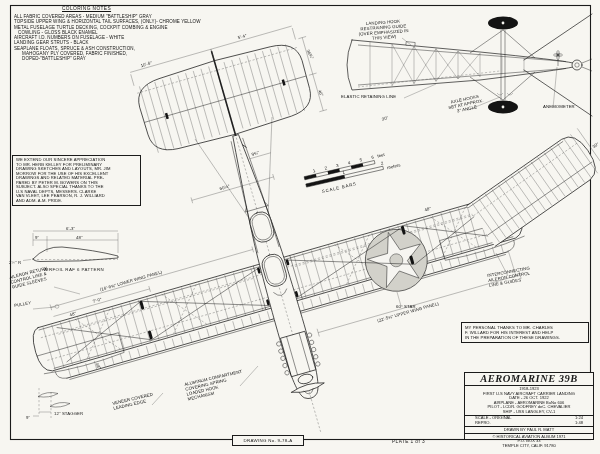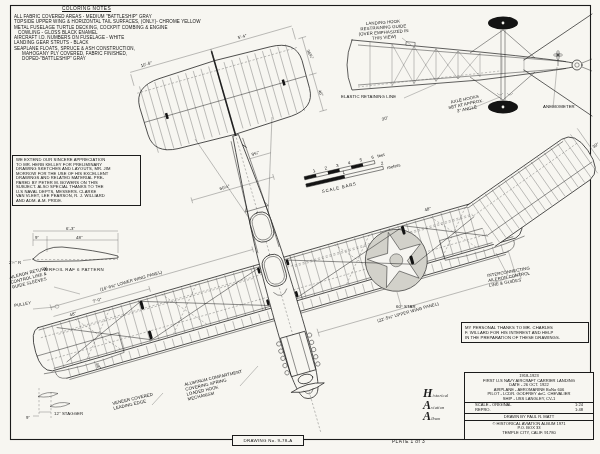--- a/index.html
+++ b/index.html
@@ -438,20 +438,21 @@
 LINE &amp; GUIDES</div>
   <div class="txt rot" style="left:112px;top:402px;width:50px;transform:rotate(-13deg);">VENEER COVERED
 LEADING EDGE</div>
   <div class="txt rot" style="left:184px;top:383px;width:64px;transform:rotate(-13deg);">ALUMINUM COMPARTMENT
 COVERING SPRING
 LOADED HOOK
 MECHANISM</div>
   <div class="txt" style="left:396px;top:305px;">60° STAR</div>
 
   <div class="titleblock">
+    <div class="tb-title">AEROMARINE 39B</div>
     <div class="tb-info">
       <div>1918-1923</div>
       <div>FIRST U.S NAVY AIRCRAFT CARRIER LANDING</div>
       <div>DATE - 26 OCT. 1922</div>
       <div>AIRPLANE - AEROMARINE  BuNo 606</div>
       <div>PILOT - LCDR. GODFREY deC. CHEVALIER</div>
       <div>SHIP - USS LANGLEY, CV-1</div>
     </div>
     <div class="tb-scale">
       <div class="tb-scale-row">
@@ -464,21 +465,16 @@
         </div>
     </div>
     <div class="tb-drawn">DRAWN BY  PAUL R. MATT</div>
     <div class="tb-copy">
       <div>© HISTORICAL AVIATION ALBUM 1971</div>
       <div>P.O. BOX 33</div>
       <div>TEMPLE CITY, CALIF. 91780</div>
     </div>
   </div>
 
-  <div class="logo">
-    <div>Historical</div>
-    <div>Aviation</div>
-    <div>Album</div>
-  </div>
 
   <div class="footer-box">DRAWING  No. 9-78-A</div>
   <div class="plate">PLATE  1 of 3</div>
 </div>
 
 </body></html>

